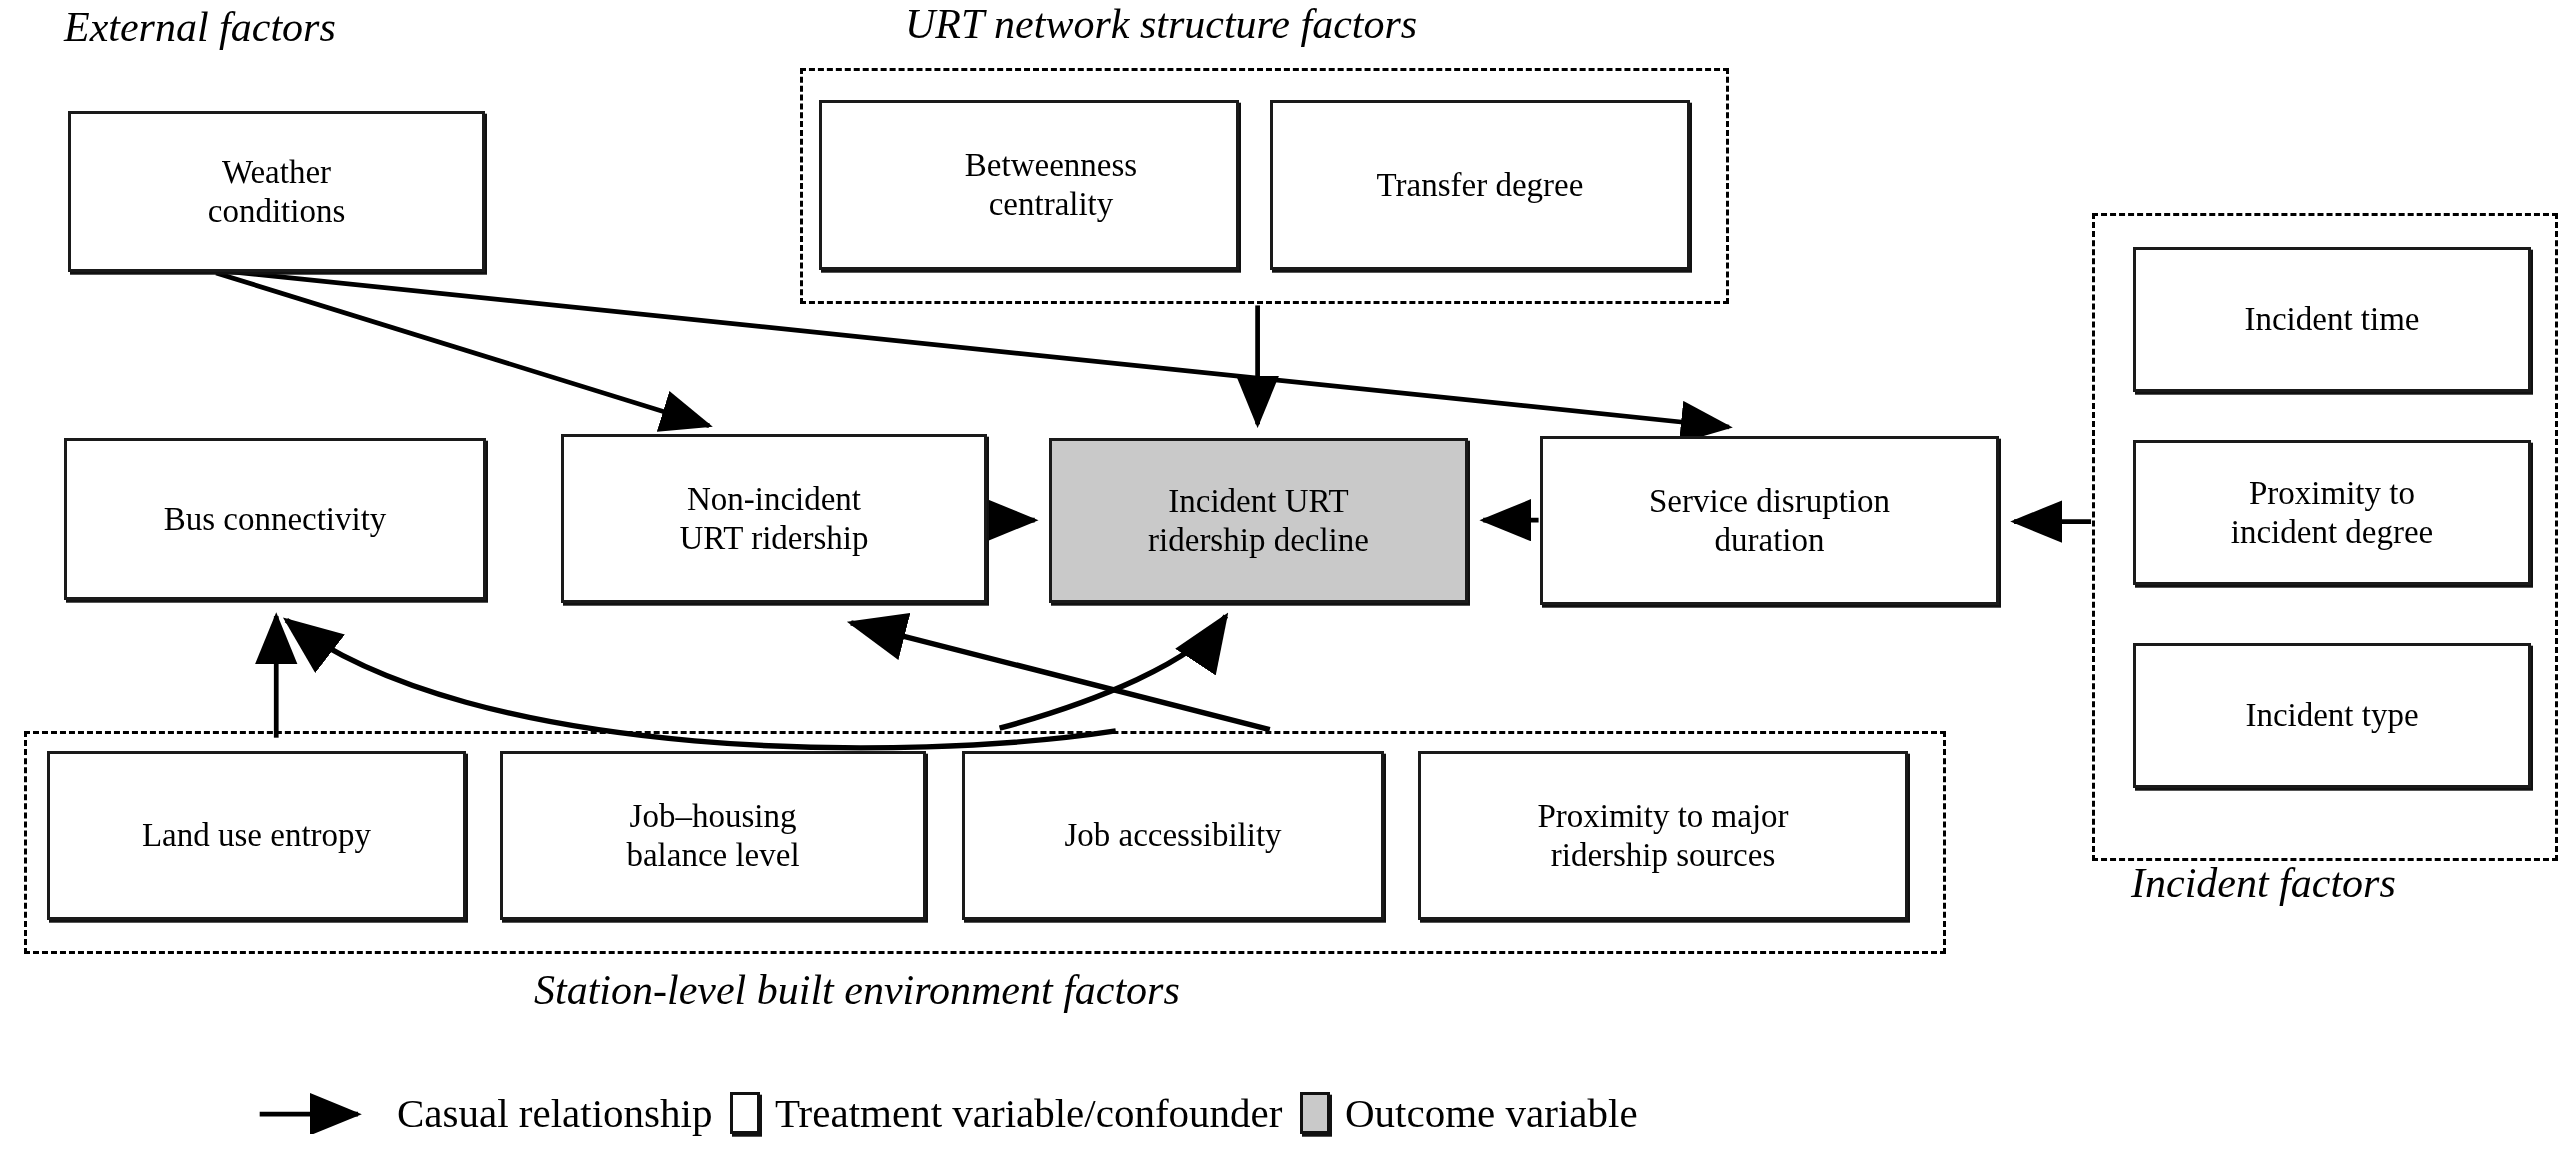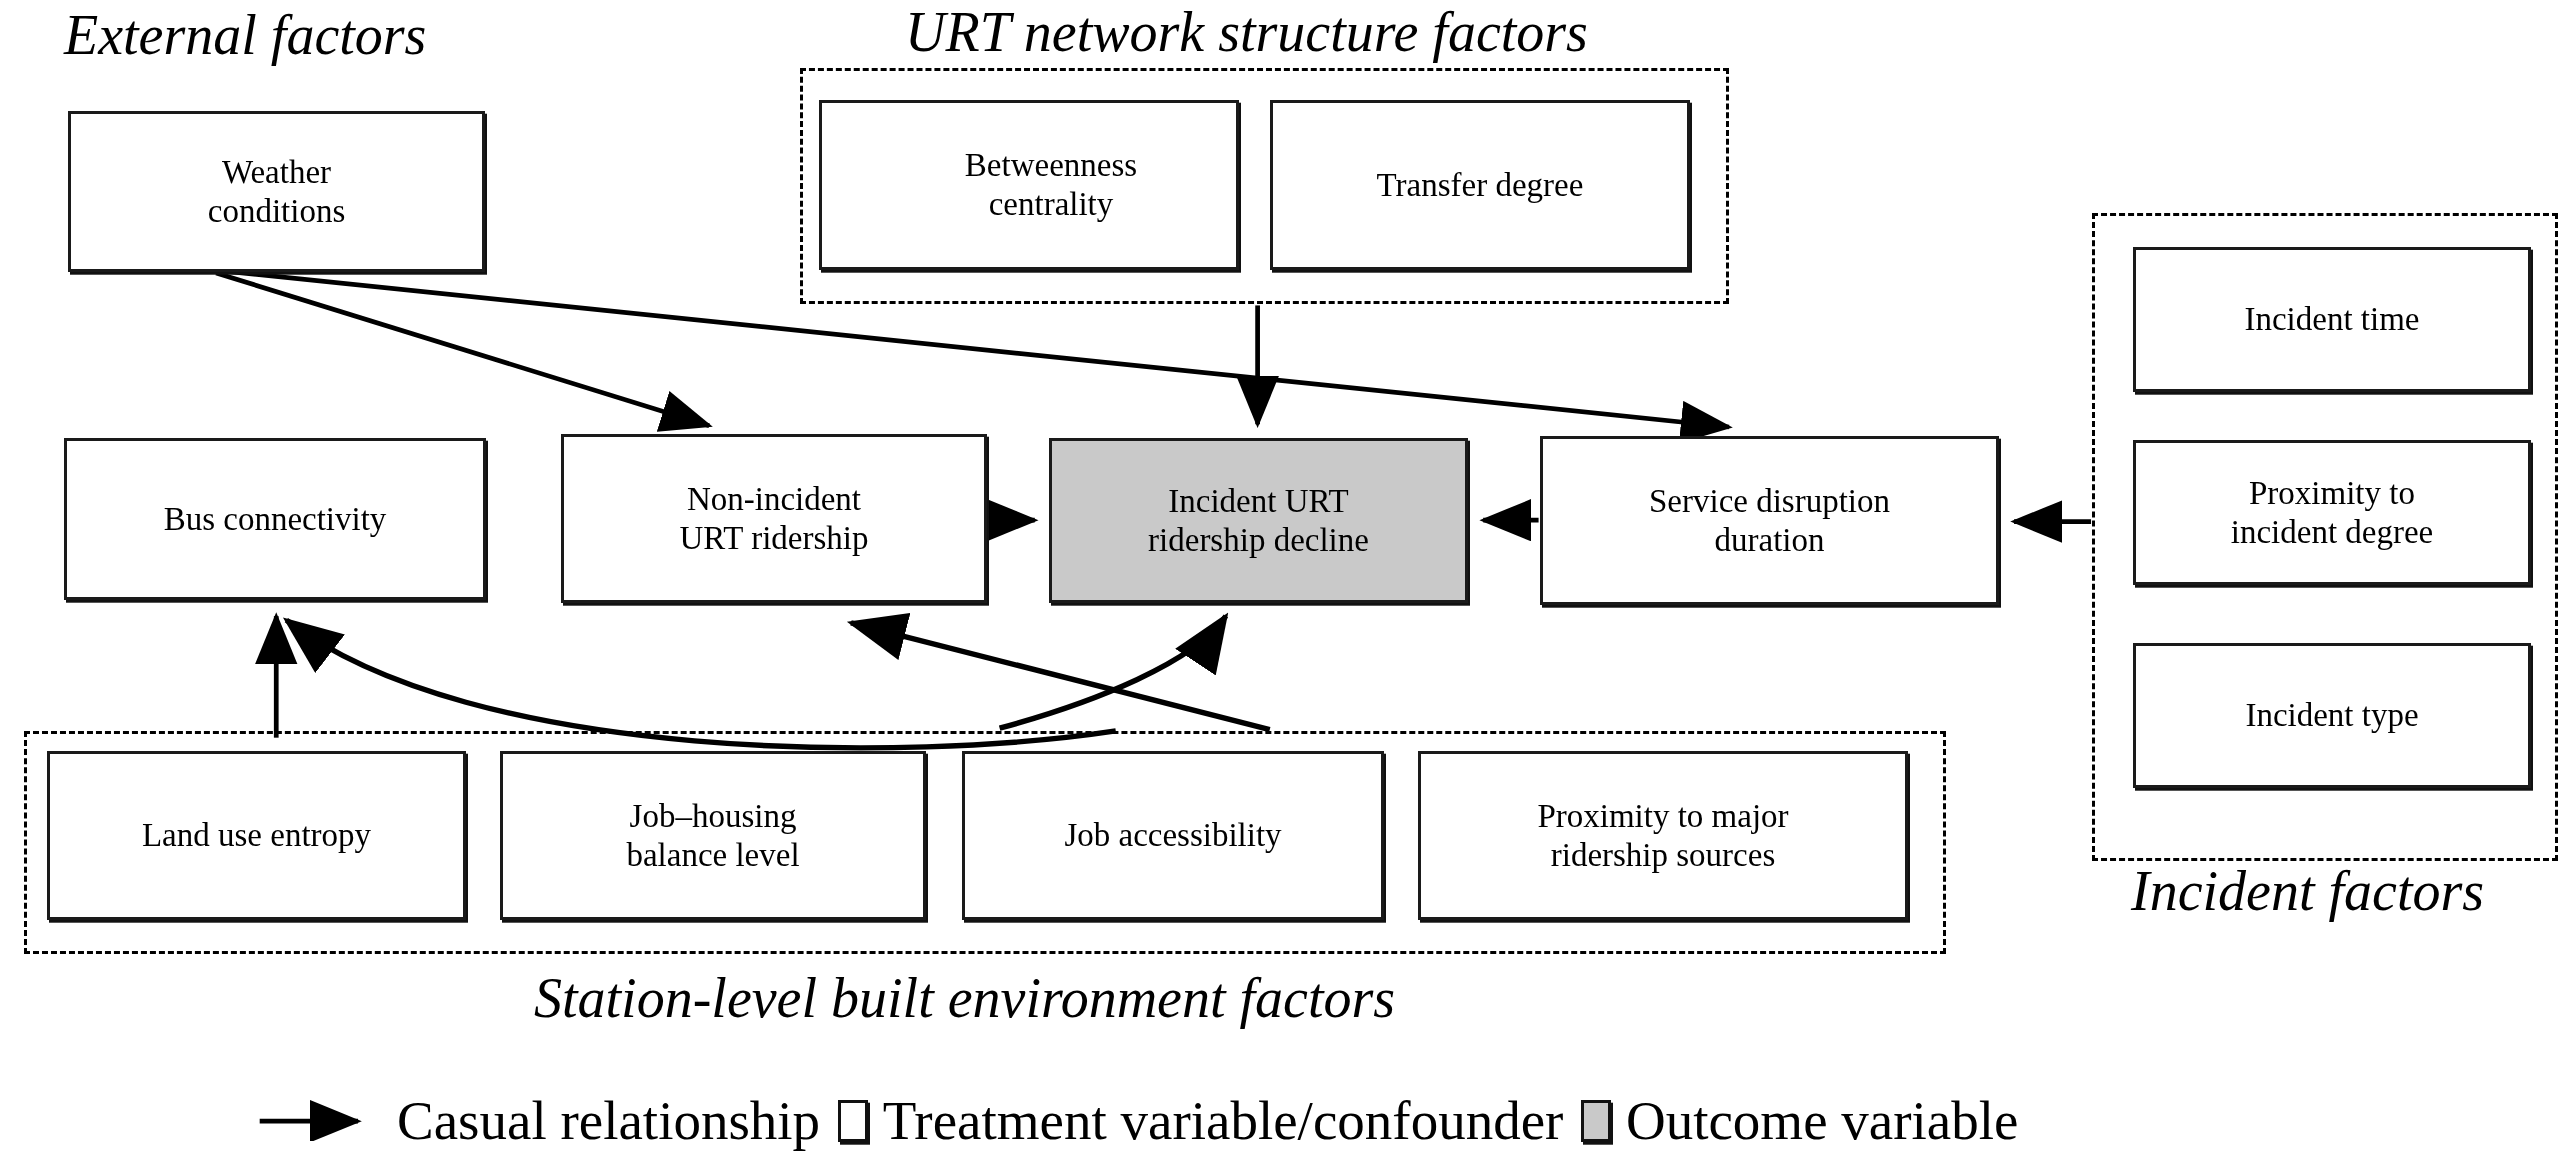--- a/index.html
+++ b/index.html
@@ -21,21 +21,21 @@
     position: absolute;
     left: 0;
     top: 0;
     width: 2576px;
     height: 1164px;
     pointer-events: none;
   }
   .group-label {
     position: absolute;
     font-style: italic;
-    font-size: 56px;
+    font-size: 42px;
     color: #000000;
     white-space: nowrap;
     font-family: "Liberation Serif", serif;
   }
   .dashed-group {
     position: absolute;
     border: 3.4px dashed #000000;
     box-sizing: border-box;
     background: transparent;
   }
@@ -62,21 +62,21 @@
     padding: 0 6.8px;
     white-space: pre-line;
   }
   .legend {
     position: absolute;
     left: 257px;
     top: 1089px;
     display: flex;
     align-items: center;
     gap: 0px;
-    font-size: 55px;
+    font-size: 41px;
     color: #000;
   }
   .legend-item {
     display: flex;
     align-items: center;
   }
   .legend-arrow {
     width: 128px;
     height: 41px;
     margin-right: 12px;

